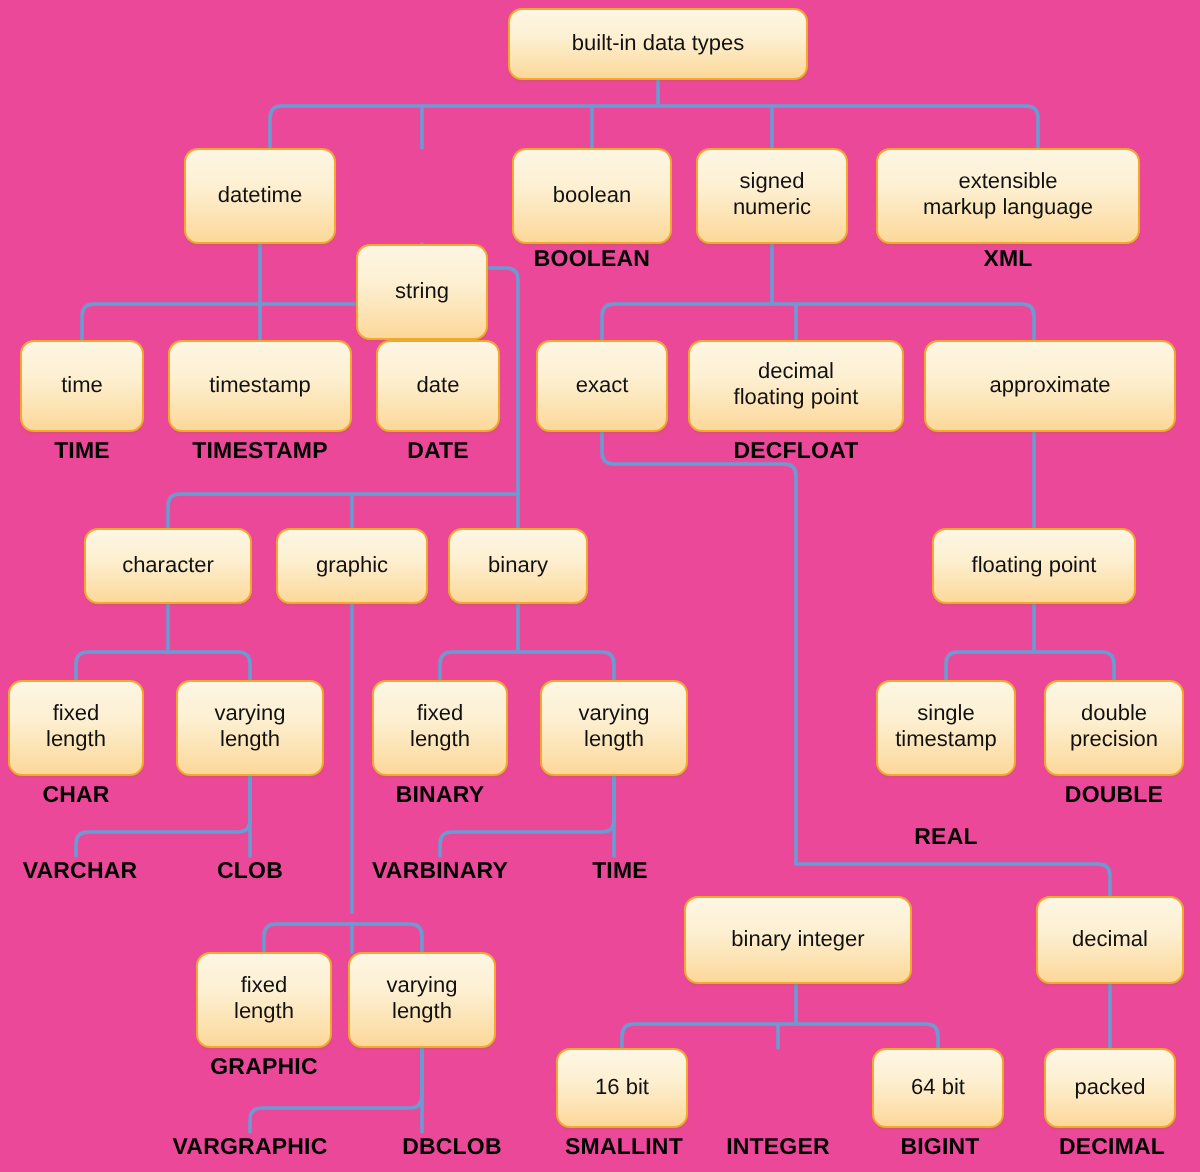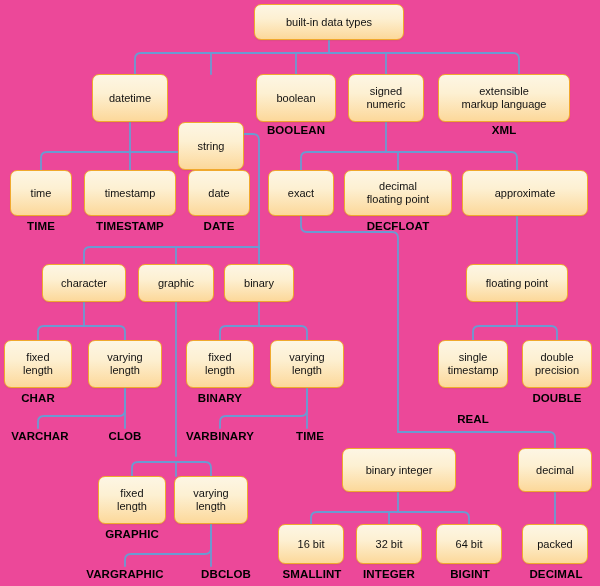--- a/index.html
+++ b/index.html
@@ -206,23 +206,20 @@
     </div>
   <div class="node" style="left:342px;top:448px;width:114px;height:44px;">
       <span>binary integer</span>
     </div>
   <div class="node" style="left:518px;top:448px;width:74px;height:44px;">
       <span>decimal</span>
     </div>
 
   <div class="node" style="left:278px;top:524px;width:66px;height:40px;">
       <span>16 bit</span>
-    </div>
-  <div class="node" style="left:356px;top:524px;width:66px;height:40px;">
-      <span>32 bit</span>
     </div>
   <div class="node" style="left:436px;top:524px;width:66px;height:40px;">
       <span>64 bit</span>
     </div>
   <div class="node" style="left:522px;top:524px;width:66px;height:40px;">
       <span>packed</span>
     </div>
 
   <div class="caption" style="left:256px;top:124px;width:80px;">BOOLEAN</div>
   <div class="caption" style="left:438px;top:124px;width:132px;">XML</div>

